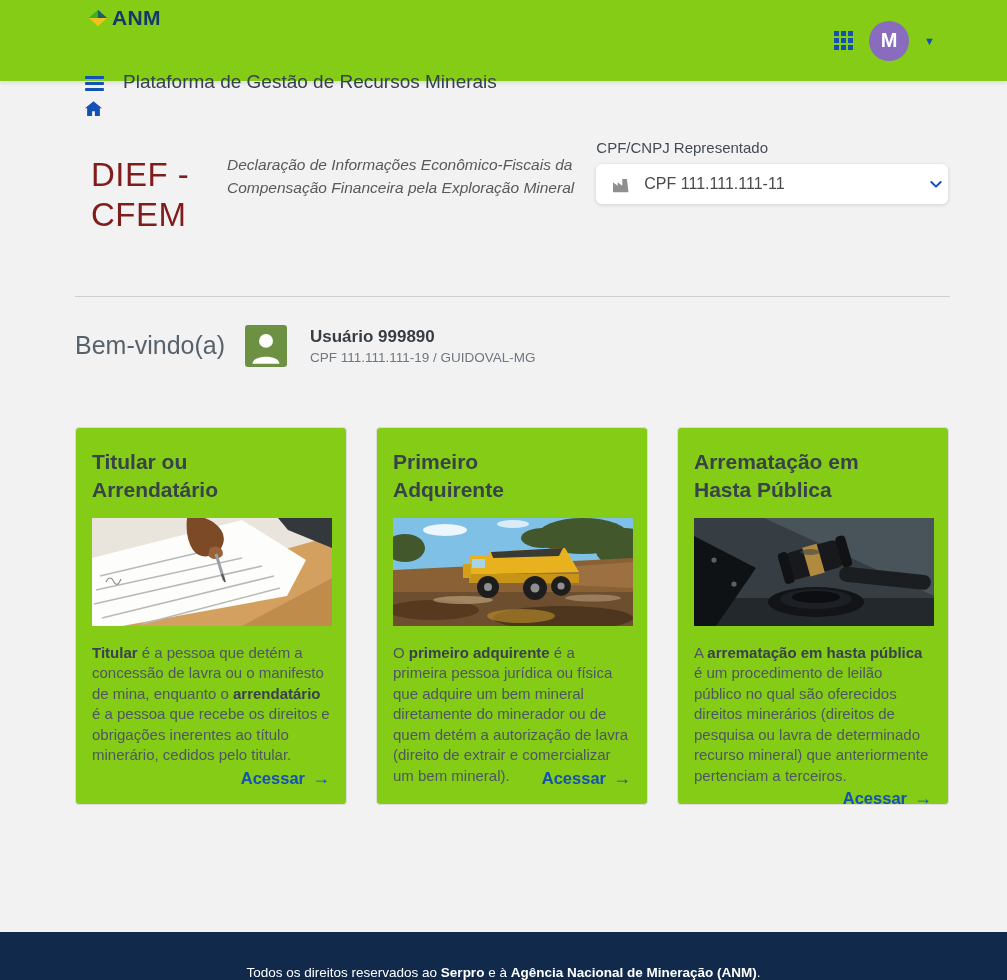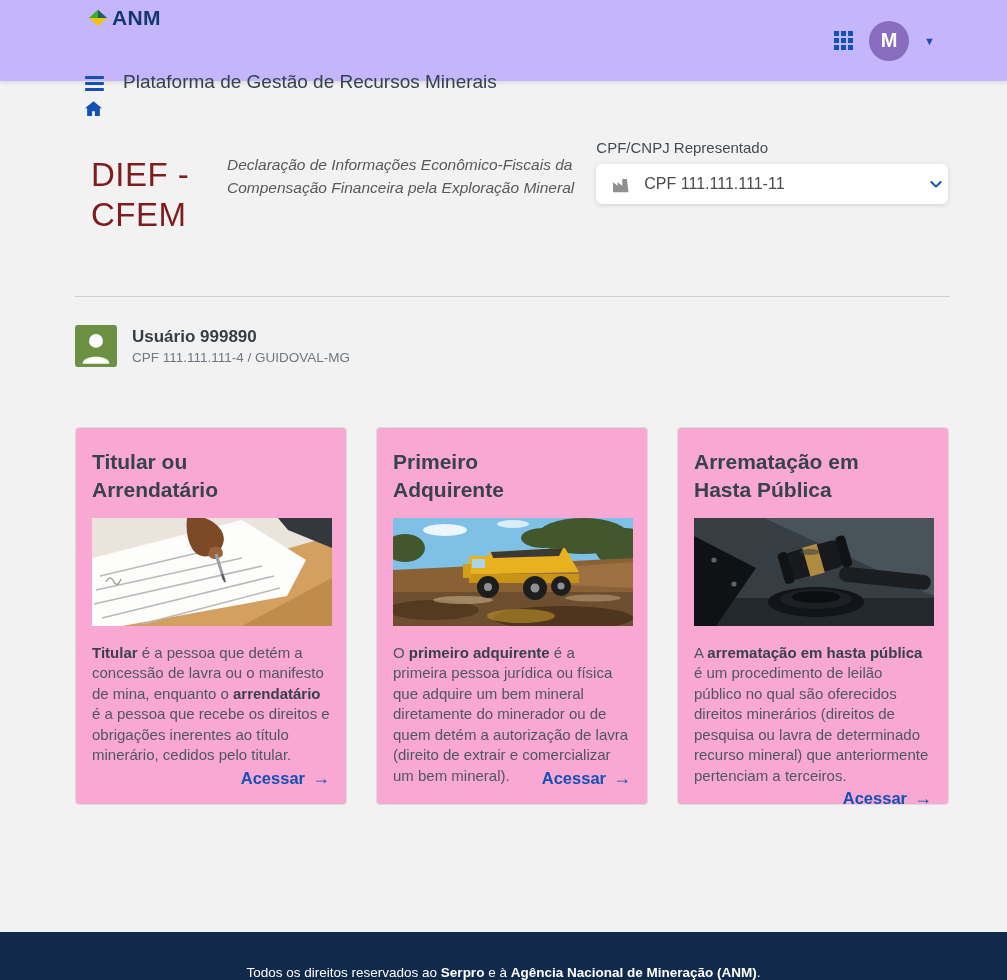--- a/index.html
+++ b/index.html
@@ -7,21 +7,21 @@
   body {
     width: 1007px; height: 980px;
     background: #f2f2f2;
     font-family: "Liberation Sans", sans-serif;
     display: flex; flex-direction: column;
     overflow: hidden;
   }
 
   
   .header {
-    height: 81px; background: #c4b5fd; position: relative; flex: none;
+    height: 81px; background: #84cc16; position: relative; flex: none;
     box-shadow: 0 2px 4px rgba(0,0,0,.10);
     z-index: 5;
   }
   .logo { position: absolute; left: 87px; top: 6px; display: flex; align-items: center; gap: 3px; }
   .logo-text { color: #14386b; font-weight: bold; font-size: 21px; letter-spacing: .3px; }
   .header-main { position: absolute; left: 85px; top: 31px; display: flex; align-items: flex-start; margin-top: 40px; }
   .hamburger { width: 19px; margin-top: 5px; cursor: pointer; }
   .hamburger i { display: block; height: 3px; background: #1351b4; border-radius: 1px; margin-bottom: 3px; }
   .title-block { margin-left: 19px; }
   .app-title { font-size: 19px; color: #33424c; }
@@ -61,28 +61,28 @@
 
   .divider { height: 1px; background: #cfcfcf; margin: 44px 57px 0 75px; }
 
   
   .welcome-row { display: flex; align-items: center; margin: 28px 0 0 75px; }
   .welcome-greeting { font-size: 25px; color: #58626a; width: 170px; flex: none; }
   .user-badge {
     width: 42px; height: 42px; background: #6d9143; border-radius: 3px;
     display: flex; align-items: flex-end; justify-content: center; overflow: hidden; flex: none;
   }
-  .user-info { margin-left: 15px; }
+  .user-info { margin-left: 23px; }
   .user-name { font-weight: bold; font-size: 17px; color: #363d43; }
   .user-detail { font-size: 13.5px; color: #6f7880; margin-top: 3px; }
 
   
   .cards-row { display: flex; gap: 29px; margin: 60px 58px 0 75px; }
   .card {
-    width: 272px; height: 378px; background: #f9a8d4;
+    width: 272px; height: 378px; background: #84cc16;
     border: 1px solid #dcdcdc; border-radius: 4px;
     padding: 18px 16px 22px;
   }
   .card h2 {
     margin: 2px 0 0; max-width: 185px; font-size: 21px; font-weight: 600;
     color: #37424a; line-height: 28px;
   }
   .card-image { margin-top: 14px; width: 240px; height: 108px; display: block; }
   .card p { margin: 17px 0 0; font-size: 15px; line-height: 20.5px; color: #4e5663; }
   .card p b { color: #39414d; }
@@ -159,29 +159,30 @@
       <svg class="chevron" width="16" height="16" viewBox="0 0 24 24">
         <path d="M5 9 l7 7 7-7" stroke="#1351b4" stroke-width="3" fill="none" stroke-linecap="round" stroke-linejoin="round"></path>
       </svg>
     </div>
   </div>
 </div>
 
 <div class="divider"></div>
 
 <div class="welcome-row">
+  <div class="welcome-greeting">Bem-vindo(a)</div>
   <div class="user-badge">
     <svg width="38" height="38" viewBox="0 0 24 24">
       <circle cx="12" cy="7.5" r="4.4" fill="#ffffff"></circle>
       <path d="M3.5 22 c0-6 17-6 17 0 Z" fill="#ffffff"></path>
     </svg>
   </div>
   <div class="user-info">
     <div class="user-name">Usuário 999890</div>
-    <div class="user-detail">CPF 111.111.111-4 / GUIDOVAL-MG</div>
+    <div class="user-detail">CPF 111.111.111-19 / GUIDOVAL-MG</div>
   </div>
 </div>
 
 <div class="cards-row">
 
   <div class="card">
     <h2>Titular ou Arrendatário</h2>
     <svg class="card-image" viewBox="0 0 240 108" preserveAspectRatio="none">
       <rect width="240" height="108" fill="#e9e4dc"></rect>
       <polygon points="0,86 240,18 240,108 0,108" fill="#d3a060"></polygon>

